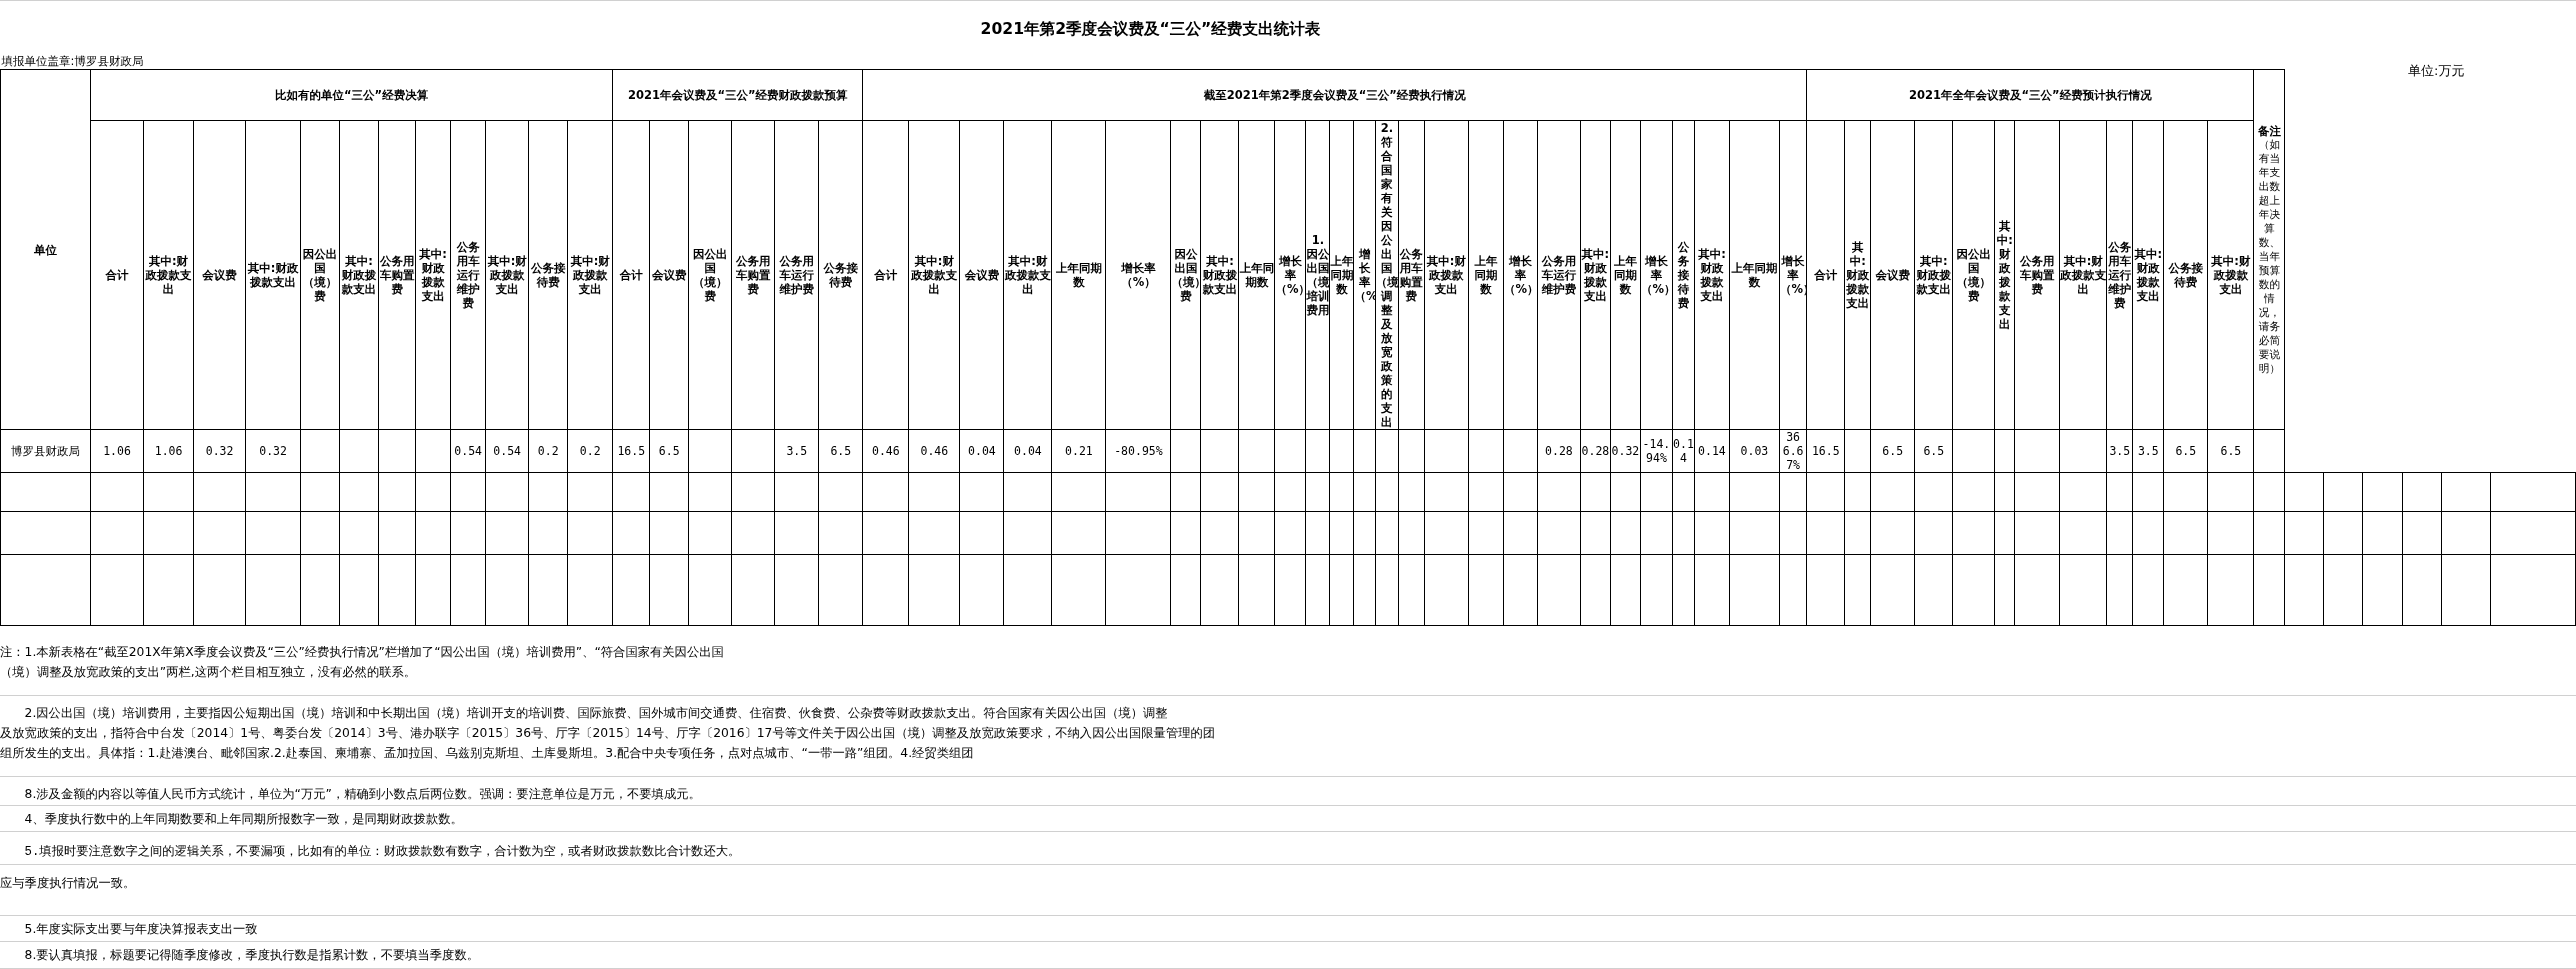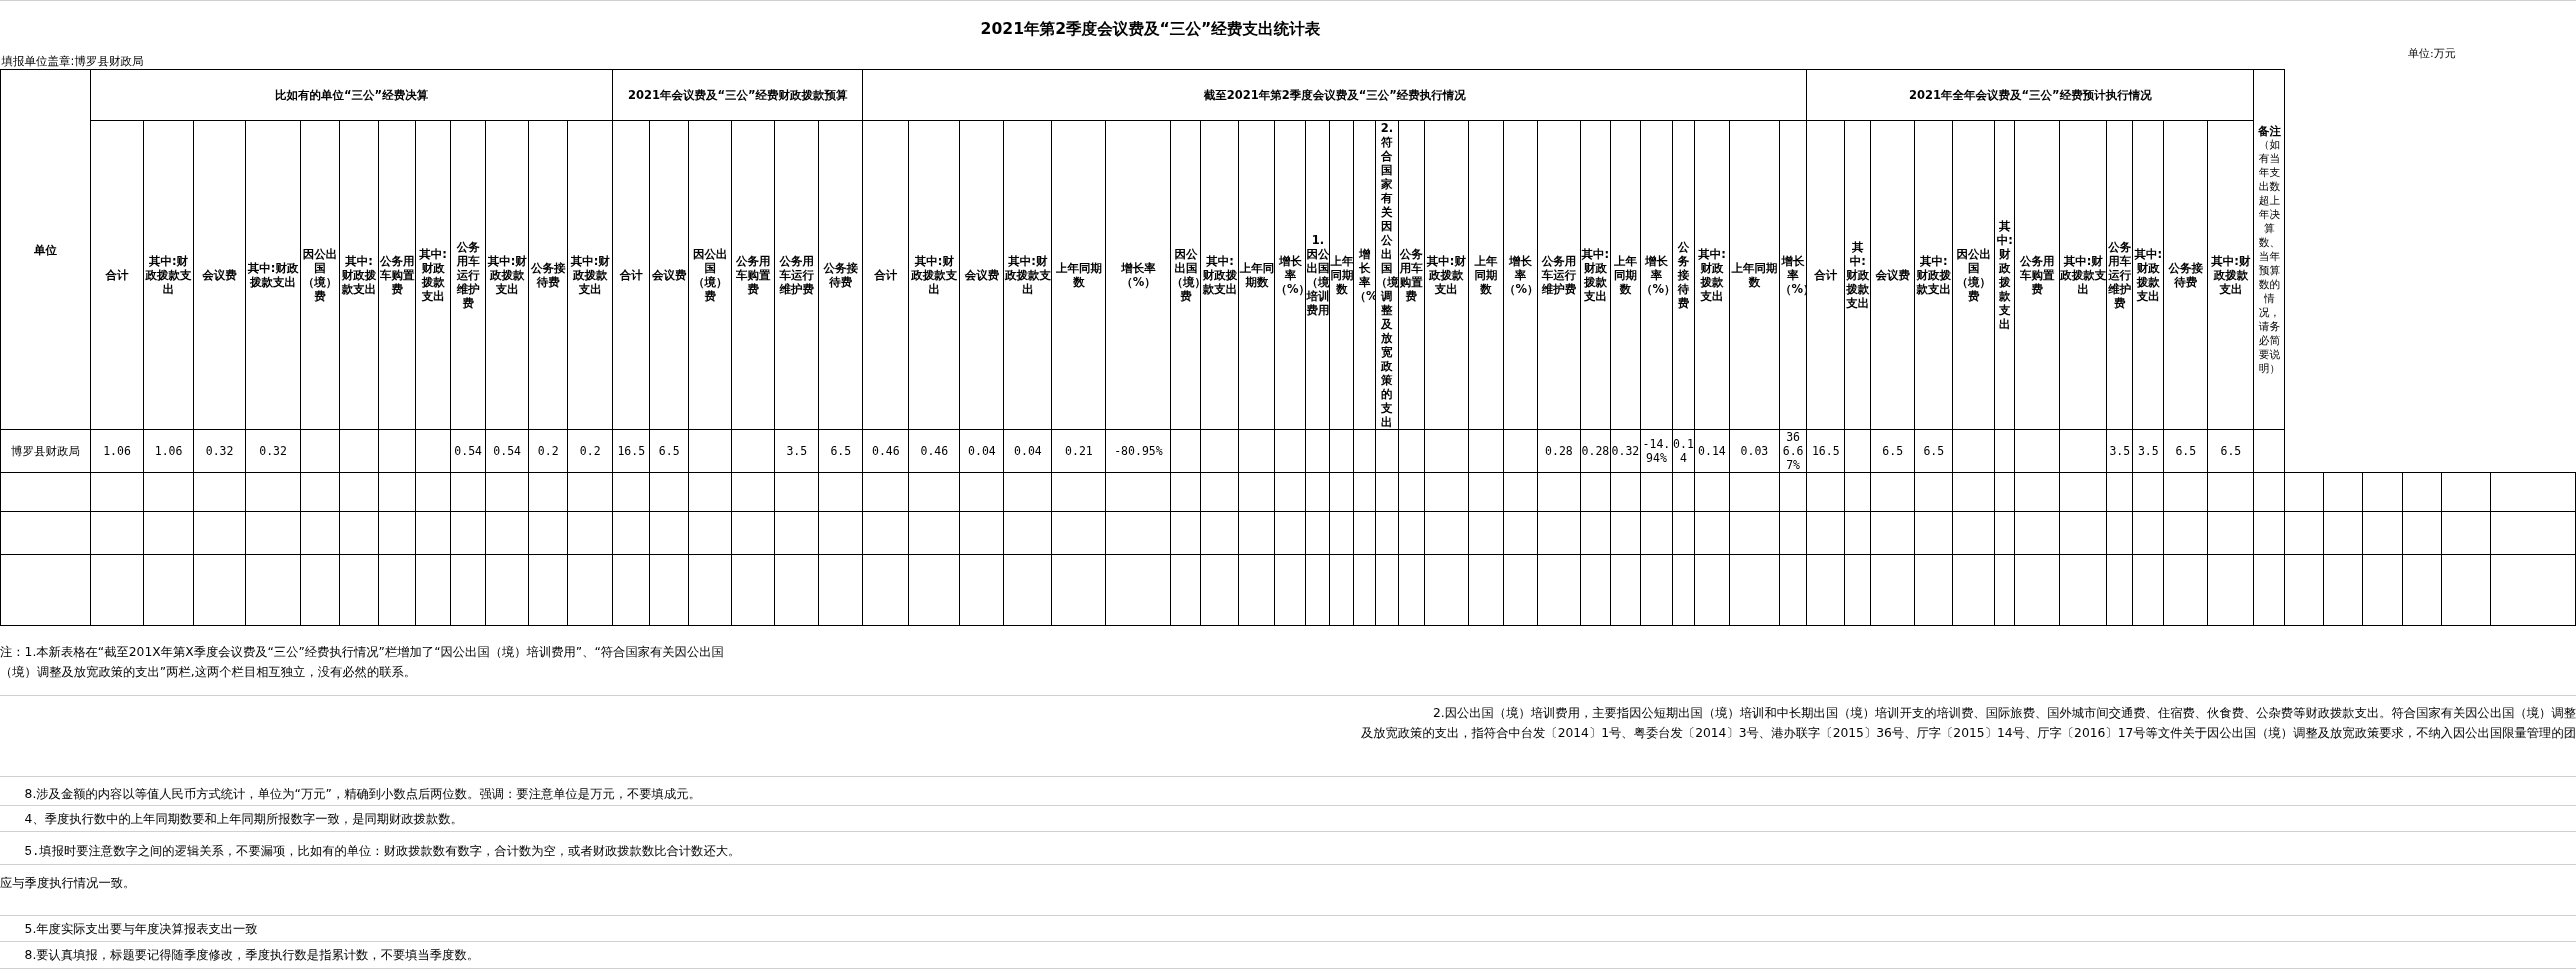--- a/index.html
+++ b/index.html
@@ -1,20 +1,20 @@
 <!DOCTYPE html>
 <html style="font-size:13px"><head>
 <meta charset="utf-8">
 <style>
   html,body{margin:0;padding:0;background:#fff;}
   body{width:2576px;height:969px;position:relative;overflow:hidden;font-family:"DejaVu Sans","Liberation Sans",sans-serif;color:#000;}
   .title{position:absolute;left:0;top:0;width:2301px;height:58px;line-height:58px;text-align:center;font-size:15.6px;font-weight:bold;}
   .topline{position:absolute;left:0;top:0;width:2576px;height:0.8px;background:#d0d0d0;}
   .filer{position:absolute;left:1.6px;top:54px;font-size:11.5px;}
-  .unit{position:absolute;left:2408px;top:46px;font-size:11px;}
+  .unit{position:absolute;left:2408px;top:62px;font-size:13px;}
   table.main{position:absolute;left:0;top:69px;border-collapse:collapse;table-layout:fixed;}
   table.main td{border:0.8px solid #000;padding:0;text-align:center;vertical-align:middle;font-size:11.5px;line-height:14px;overflow:hidden;word-break:break-all;}
   table.main td.thick-top{border-top:1.6px solid #000;}
   td.grp{font-size:12.3px;font-weight:bold;}
   td.hd{font-weight:bold;font-size:11.5px;}
   td.num{font-family:"DejaVu Sans Mono","Liberation Mono",monospace;font-size:10.7px;vertical-align:bottom;padding-bottom:3.3px;}
   td.unitname{text-align:left;padding-left:2.5px;font-size:11.5px;vertical-align:bottom;padding-bottom:3.3px;}
   .notes{position:absolute;left:0;top:625px;width:2576px;}
   .note{position:absolute;left:0;font-size:12.3px;line-height:20px;border-bottom:0.8px solid #d0d0d0;width:2576px;box-sizing:border-box;}
   .note span{display:block;}
@@ -423,23 +423,24 @@
         <td></td>
       </tr>
     </tbody>
 </table>
 
 <div class="notes">
   <div class="note" style="top:10px;height:61px;padding-top:6.6px;">
     <span>注：1.本新表格在“截至201X年第X季度会议费及“三公”经费执行情况”栏增加了“因公出国（境）培训费用”、“符合国家有关因公出国</span>
     <span>（境）调整及放宽政策的支出”两栏,这两个栏目相互独立，没有必然的联系。</span>
   </div>
-  <div class="note" style="top:71px;height:81px;padding-top:6.6px;text-align:right;">
+  <div class="note" style="top:71px;height:81px;padding-top:6.6px;">
     <span>　　2.因公出国（境）培训费用，主要指因公短期出国（境）培训和中长期出国（境）培训开支的培训费、国际旅费、国外城市间交通费、住宿费、伙食费、公杂费等财政拨款支出。符合国家有关因公出国（境）调整</span>
     <span>及放宽政策的支出，指符合中台发〔2014〕1号、粤委台发〔2014〕3号、港办联字〔2015〕36号、厅字〔2015〕14号、厅字〔2016〕17号等文件关于因公出国（境）调整及放宽政策要求，不纳入因公出国限量管理的团</span>
+    <span>组所发生的支出。具体指：1.赴港澳台、毗邻国家.2.赴泰国、柬埔寨、孟加拉国、乌兹别克斯坦、土库曼斯坦。3.配合中央专项任务，点对点城市、“一带一路”组团。4.经贸类组团</span>
   </div>
   <div class="note" style="top:151px;height:30px;padding-top:8.2px;">
     <span>　　8.涉及金额的内容以等值人民币方式统计，单位为“万元”，精确到小数点后两位数。强调：要注意单位是万元，不要填成元。</span>
   </div>
   <div class="note" style="top:181px;height:26px;padding-top:3.3px;">
     <span>　　4、季度执行数中的上年同期数要和上年同期所报数字一致，是同期财政拨款数。</span>
   </div>
   <div class="note" style="top:207px;height:33px;padding-top:10px;font-family:Liberation Mono, monospace;">
     <span>　　5.填报时要注意数字之间的逻辑关系，不要漏项，比如有的单位：财政拨款数有数字，合计数为空，或者财政拨款数比合计数还大。</span>
   </div>

